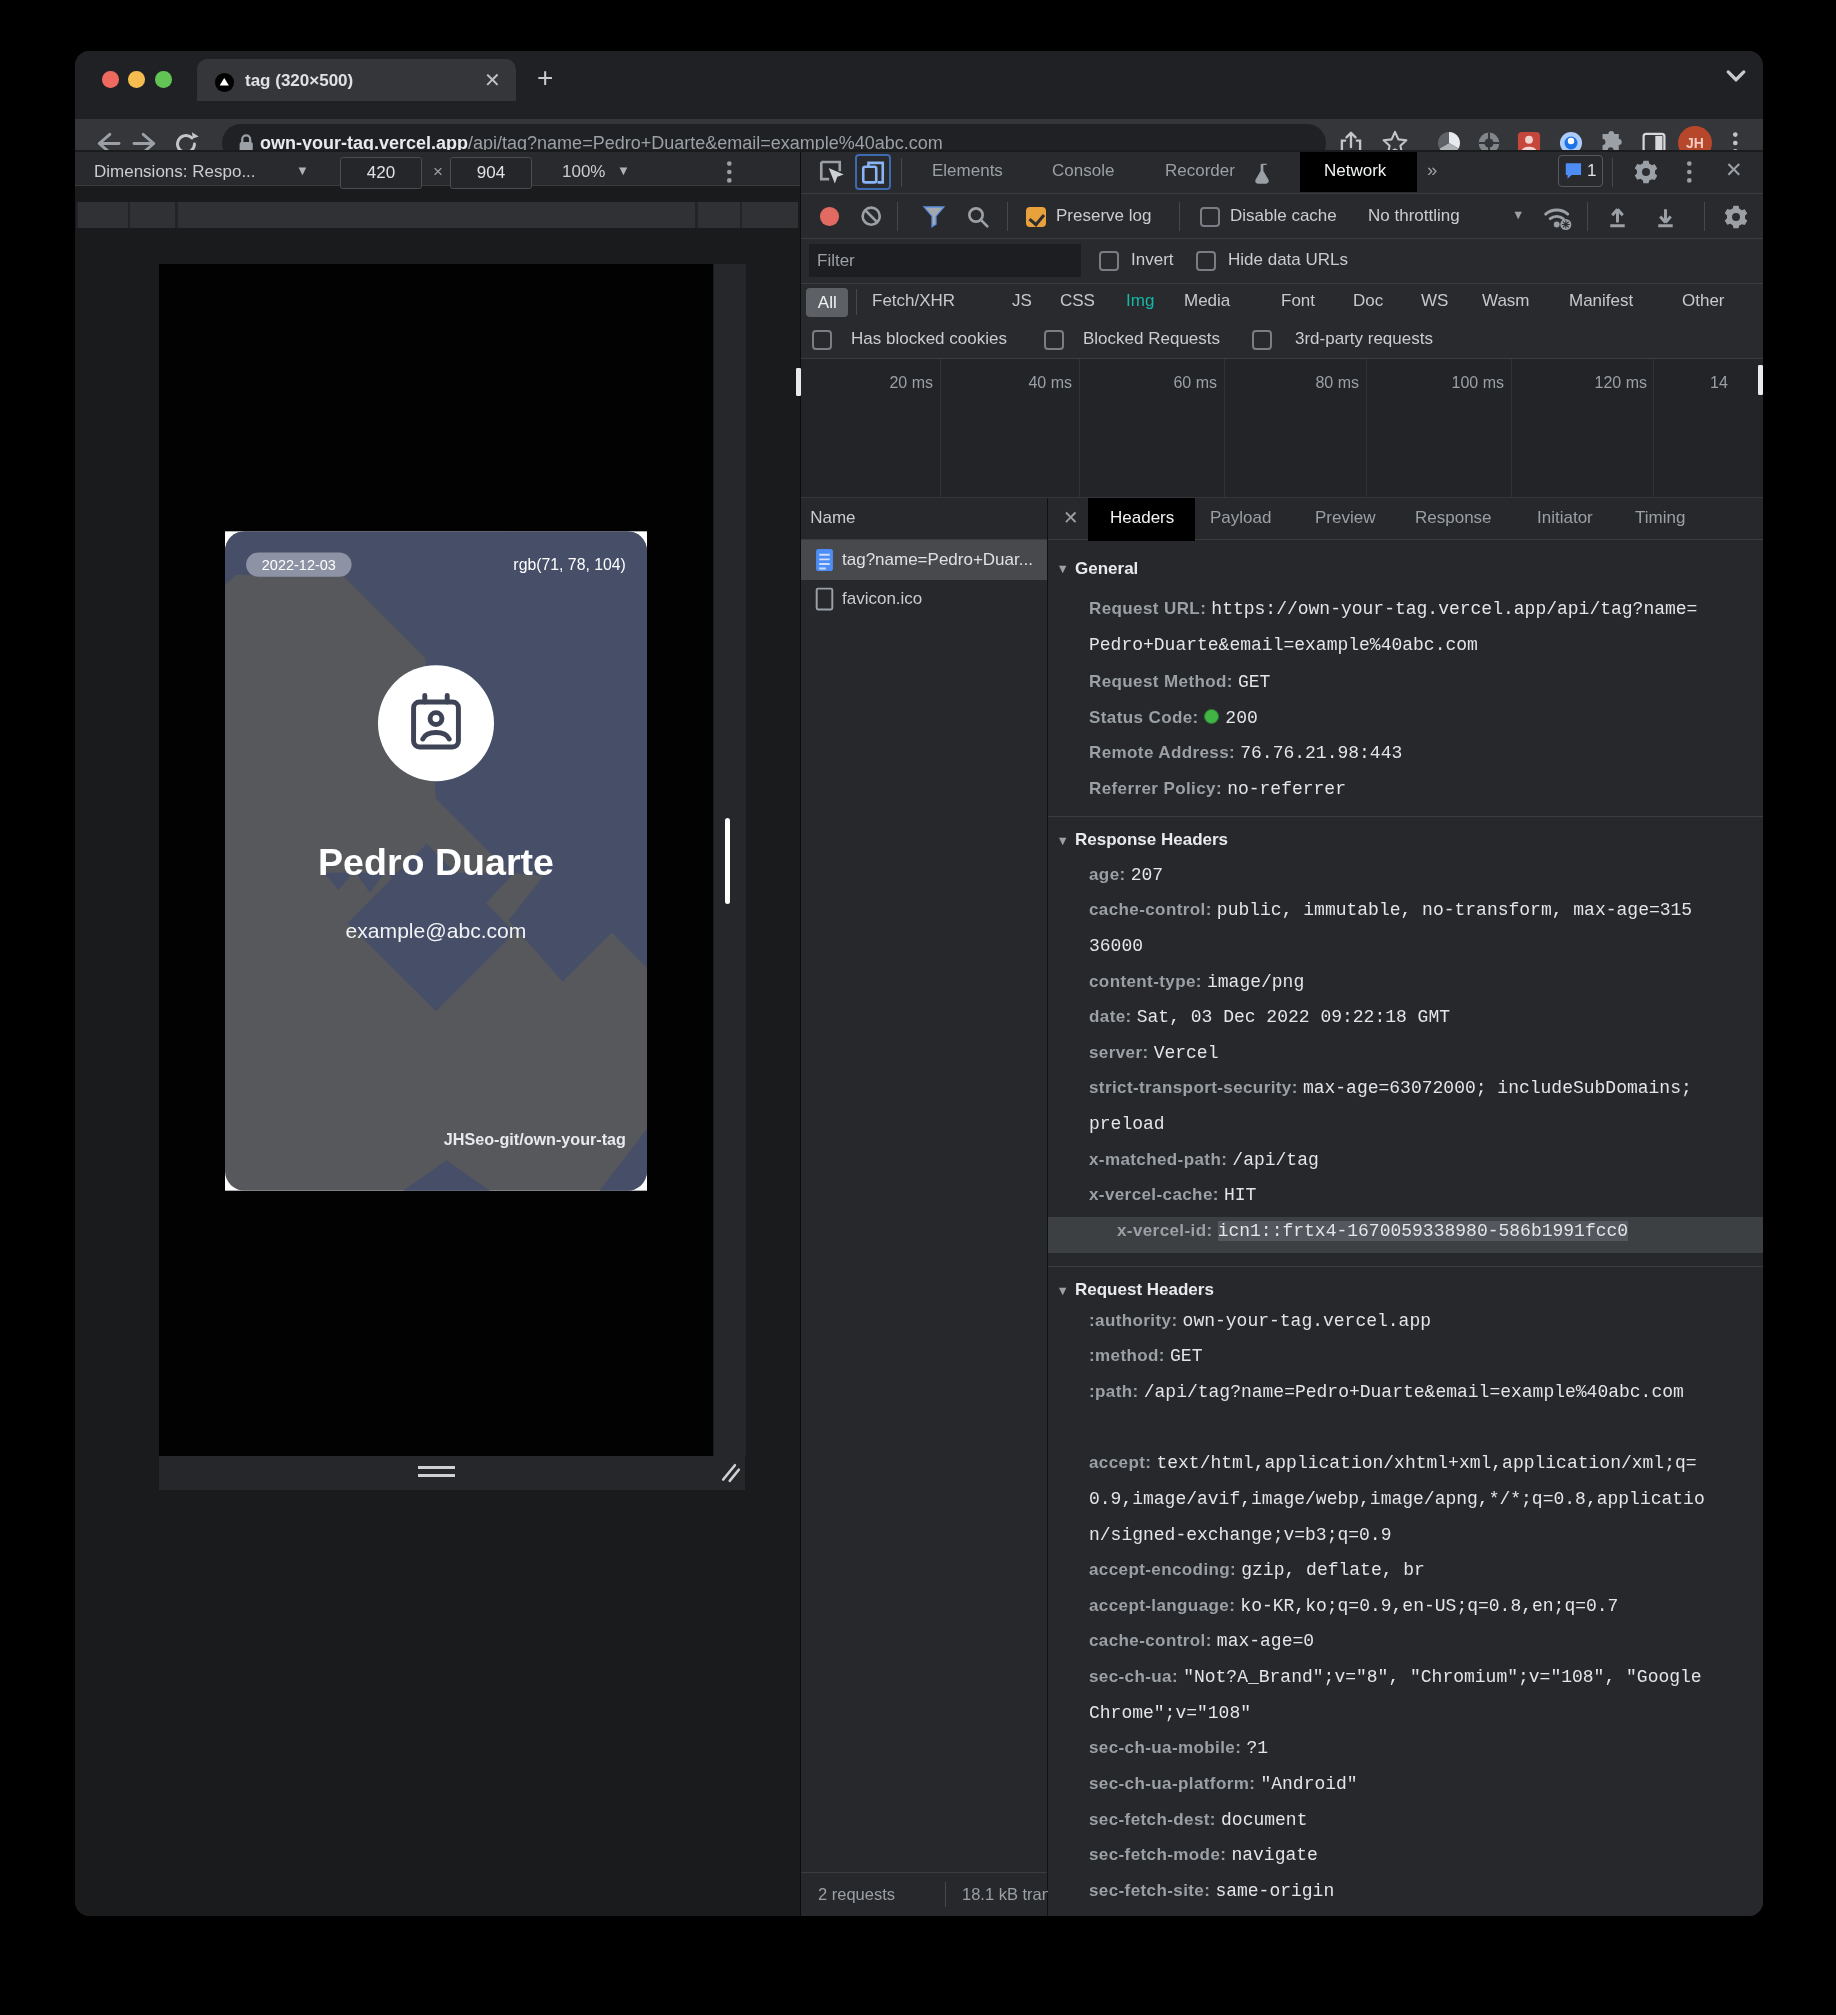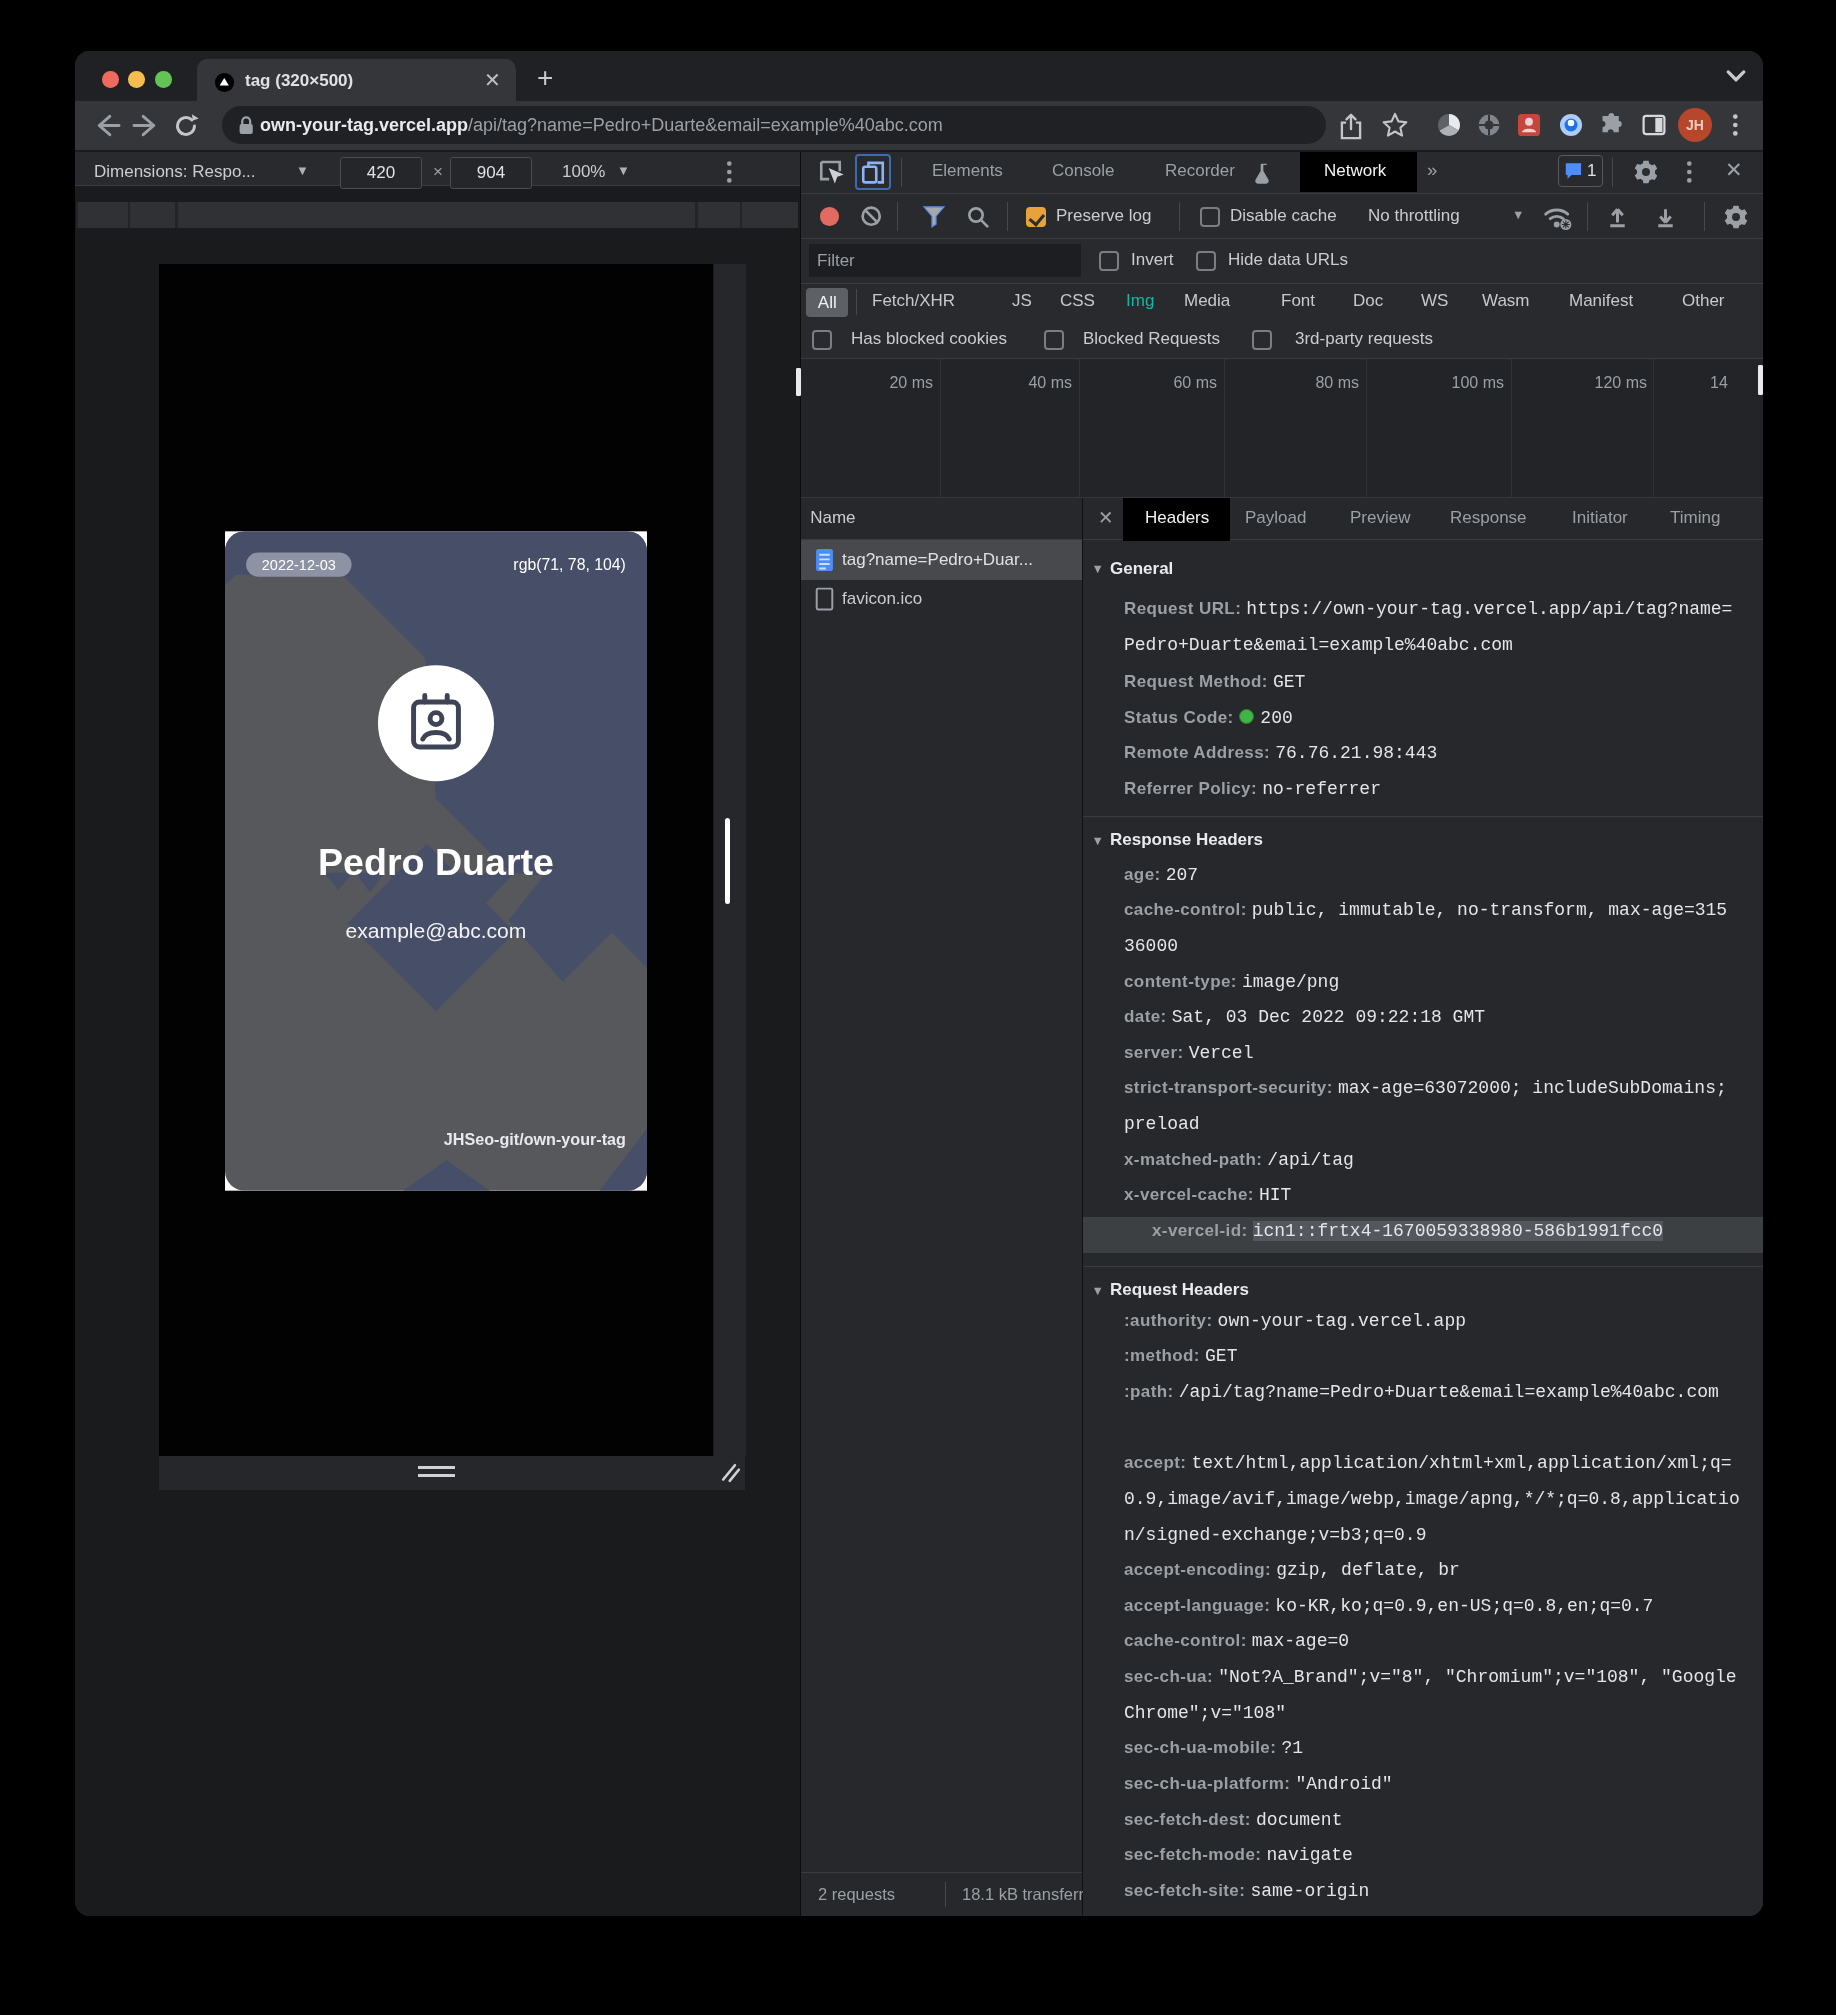--- a/index.html
+++ b/index.html
@@ -11,21 +11,21 @@
   #tabstrip { position:absolute; left:0; top:0; width:100%; height:50px; background:#202124; }
   .light { position:absolute; top:20px; width:16.5px; height:16.5px; border-radius:50%; }
   #tab { position:absolute; left:122px; top:8px; width:319px; height:42px;
     background:#35363a; border-radius:10.6px 10.6px 0 0; }
   #tabfav { position:absolute; left:140px; top:22px; width:18.5px; height:18.5px; border-radius:50%; background:#000; }
   #tabfav svg { position:absolute; left:0; top:0; }
   #tabtitle { position:absolute; left:170px; top:20px; font-size:17px; color:#dfe1e5; font-weight:600; }
   #tabx { position:absolute; left:409px; top:17px; font-size:20px; color:#bdc1c6; }
   #newtab { position:absolute; left:462px; top:10.6px; font-size:28px; font-weight:300; color:#c8cacd; }
   
-  #urlrow { position:absolute; left:0; top:50px; width:100%; height:49px; background:#35363a; }
+  #urlrow { position:absolute; left:0; top:68px; width:100%; height:49px; background:#35363a; }
   .navic { position:absolute; top:10px; color:#9aa0a6; }
   #pill { position:absolute; left:147px; top:5.3px; width:1104px; height:38px; border-radius:19px; background:#202124; }
   #urltxt { position:absolute; left:185px; top:14px; font-size:18px; color:#e8eaed; white-space:nowrap; }
   #urltxt .dim { color:#9aa0a6; }
   
   #main { position:absolute; left:0; top:99px; width:1688px; height:1766px; display:flex; }
   #left { width:725px; height:100%; position:relative; background:#1a1b1d; }
   #right { width:963px; height:100%; position:relative; background:#26282b; border-left:1.3px solid #0c0c0d; }
   .lbl { color:#c9ccd0; font-size:17px; position:absolute; white-space:nowrap; }
   .dim2 { color:#9aa0a6; }
@@ -46,21 +46,21 @@
   .dtbar { position:relative; background:#292a2d; border-bottom:1.3px solid #3a3c3f; }
   #dtabs { height:44px; }
   #nettb { height:45px; }
   #filterrow { height:45px; }
   #chiprow { height:37px; border-bottom:none; }
   #cbrow { height:38px; }
   #ruler { position:relative; height:139px; background:#222428; border-bottom:1.3px solid #35373a; }
   .grid { position:absolute; top:0; width:1.3px; height:138px; background:#303236; }
   .glab { position:absolute; top:14.5px; font-size:16px; color:#9aa0a6; width:79px; text-align:right; }
   #splitarea { position:relative; height:1418px; display:flex; }
-  #namelist { width:282px; position:relative; background:#26282b; border-right:1.3px solid #101112; }
+  #namelist { width:247px; position:relative; background:#26282b; border-right:1.3px solid #101112; }
   #headers { flex:1; position:relative; background:#26282b; overflow:hidden; }
   .cb { display:inline-block; width:20px; height:20px; border:2px solid #7a7e84; border-radius:4px;
     background:transparent; vertical-align:middle; }
   .chk { background:#e9a13b; border-color:#e9a13b; position:relative; }
   .chk:after { content:""; position:absolute; left:4px; top:2px; width:6.6px; height:10.6px;
     border:solid #2c2d30; border-width:0 3.3px 3.3px 0; transform:rotate(40deg); }
   .vdiv { position:absolute; top:8px; width:1.3px; height:29px; background:#46484c; }
   
   #hcontent { position:absolute; left:0; top:44px; width:100%; height:1324px; }
   .sect { position:absolute; left:27px; color:#e8eaed; font-size:17px; font-weight:700;

